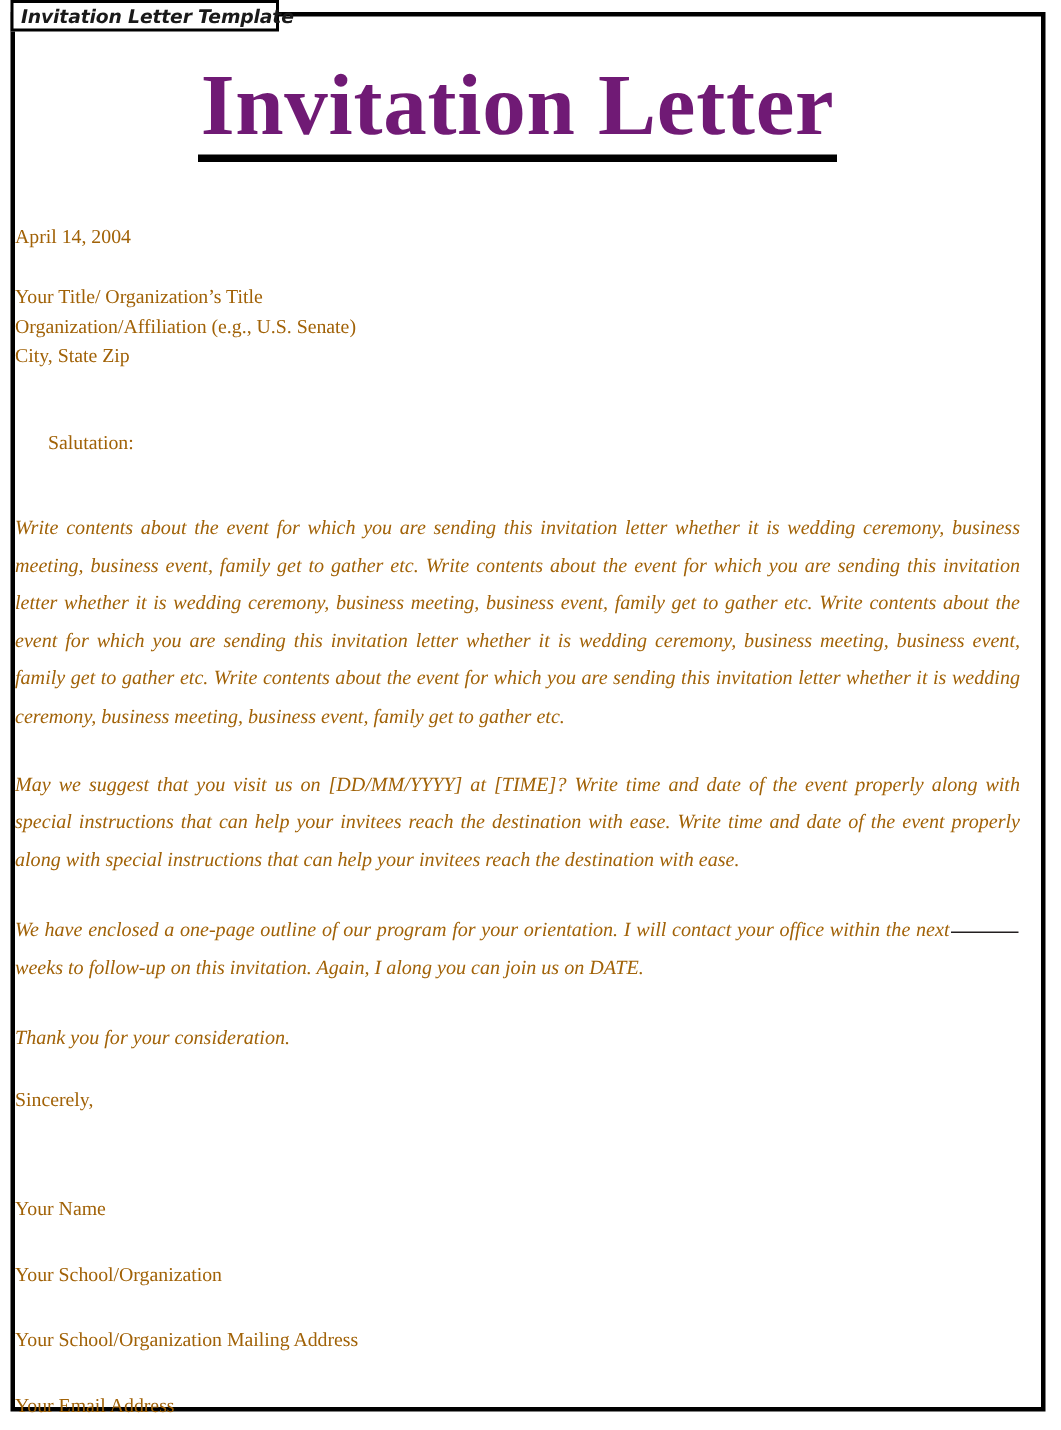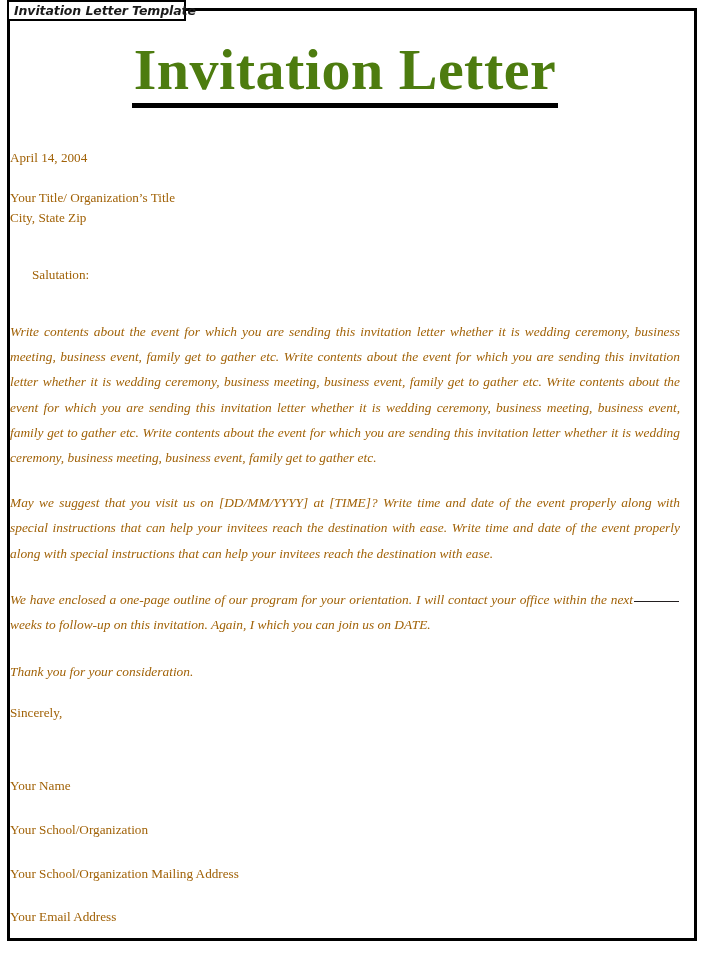--- a/index.html
+++ b/index.html
@@ -68,21 +68,21 @@
   #letter-title-wrap {
     text-align: center;
     margin-top: 18px;
   }
   #letter-title {
     display: inline-block;
     font-family: "Liberation Serif", "DejaVu Serif", serif;
     font-weight: bold;
     font-size: 58px;
     line-height: 1.02;
-    color: #4d7c0f;
+    color: #701a75;
     letter-spacing: 0.5px;
     padding: 0 2px 4px 2px;
     border-bottom: 5px solid #000000;
   }
 
   
   .block {
     font-size: 13.2px;
     line-height: 19.7px;
     color: #a16207;
@@ -140,30 +140,31 @@
 <div id="doc-body">
 
   <div id="letter-title-wrap">
     <span id="letter-title">Invitation Letter</span>
   </div>
 
   <div id="date-line" class="block plain">April 14, 2004</div>
 
   <div id="recipient-block" class="block plain">
     <span class="addr-line">Your Title/ Organization’s Title</span>
+    <span class="addr-line">Organization/Affiliation (e.g., U.S. Senate)</span>
     <span class="addr-line">City, State Zip</span>
   </div>
 
   <div id="salutation-line" class="block plain">Salutation:</div>
 
   <div id="para-1" class="block para">Write contents about the event for which you are sending this invitation letter whether it is wedding ceremony, business meeting, business event, family get to gather etc. Write contents about the event for which you are sending this invitation letter whether it is wedding ceremony, business meeting, business event, family get to gather etc. Write contents about the event for which you are sending this invitation letter whether it is wedding ceremony, business meeting, business event, family get to gather etc. Write contents about the event for which you are sending this invitation letter whether it is wedding ceremony, business meeting, business event, family get to gather etc.</div>
 
   <div id="para-2" class="block para">May we suggest that you visit us on [DD/MM/YYYY] at [TIME]?  Write time and date of the event properly along with special instructions that can help your invitees reach the destination with ease. Write time and date of the event properly along with special instructions that can help your invitees reach the destination with ease.</div>
 
-  <div id="para-3" class="block para"><span>We have enclosed a one-page outline of our program for your orientation.  I will contact your office within the next</span><span class="blank-fill"></span><span>weeks to follow-up on this invitation.  Again, I which you can join us on DATE.</span></div>
+  <div id="para-3" class="block para"><span>We have enclosed a one-page outline of our program for your orientation.  I will contact your office within the next</span><span class="blank-fill"></span><span>weeks to follow-up on this invitation.  Again, I along you can join us on DATE.</span></div>
 
   <div id="thanks-line" class="block">Thank you for your consideration.</div>
 
   <div id="closing-line" class="block plain">Sincerely,</div>
 
   <div id="signature-block" class="block plain">
     <span class="sig-line">Your Name</span>
     <span class="sig-line">Your School/Organization</span>
     <span class="sig-line">Your School/Organization Mailing Address</span>
     <span class="sig-line">Your Email Address</span>

